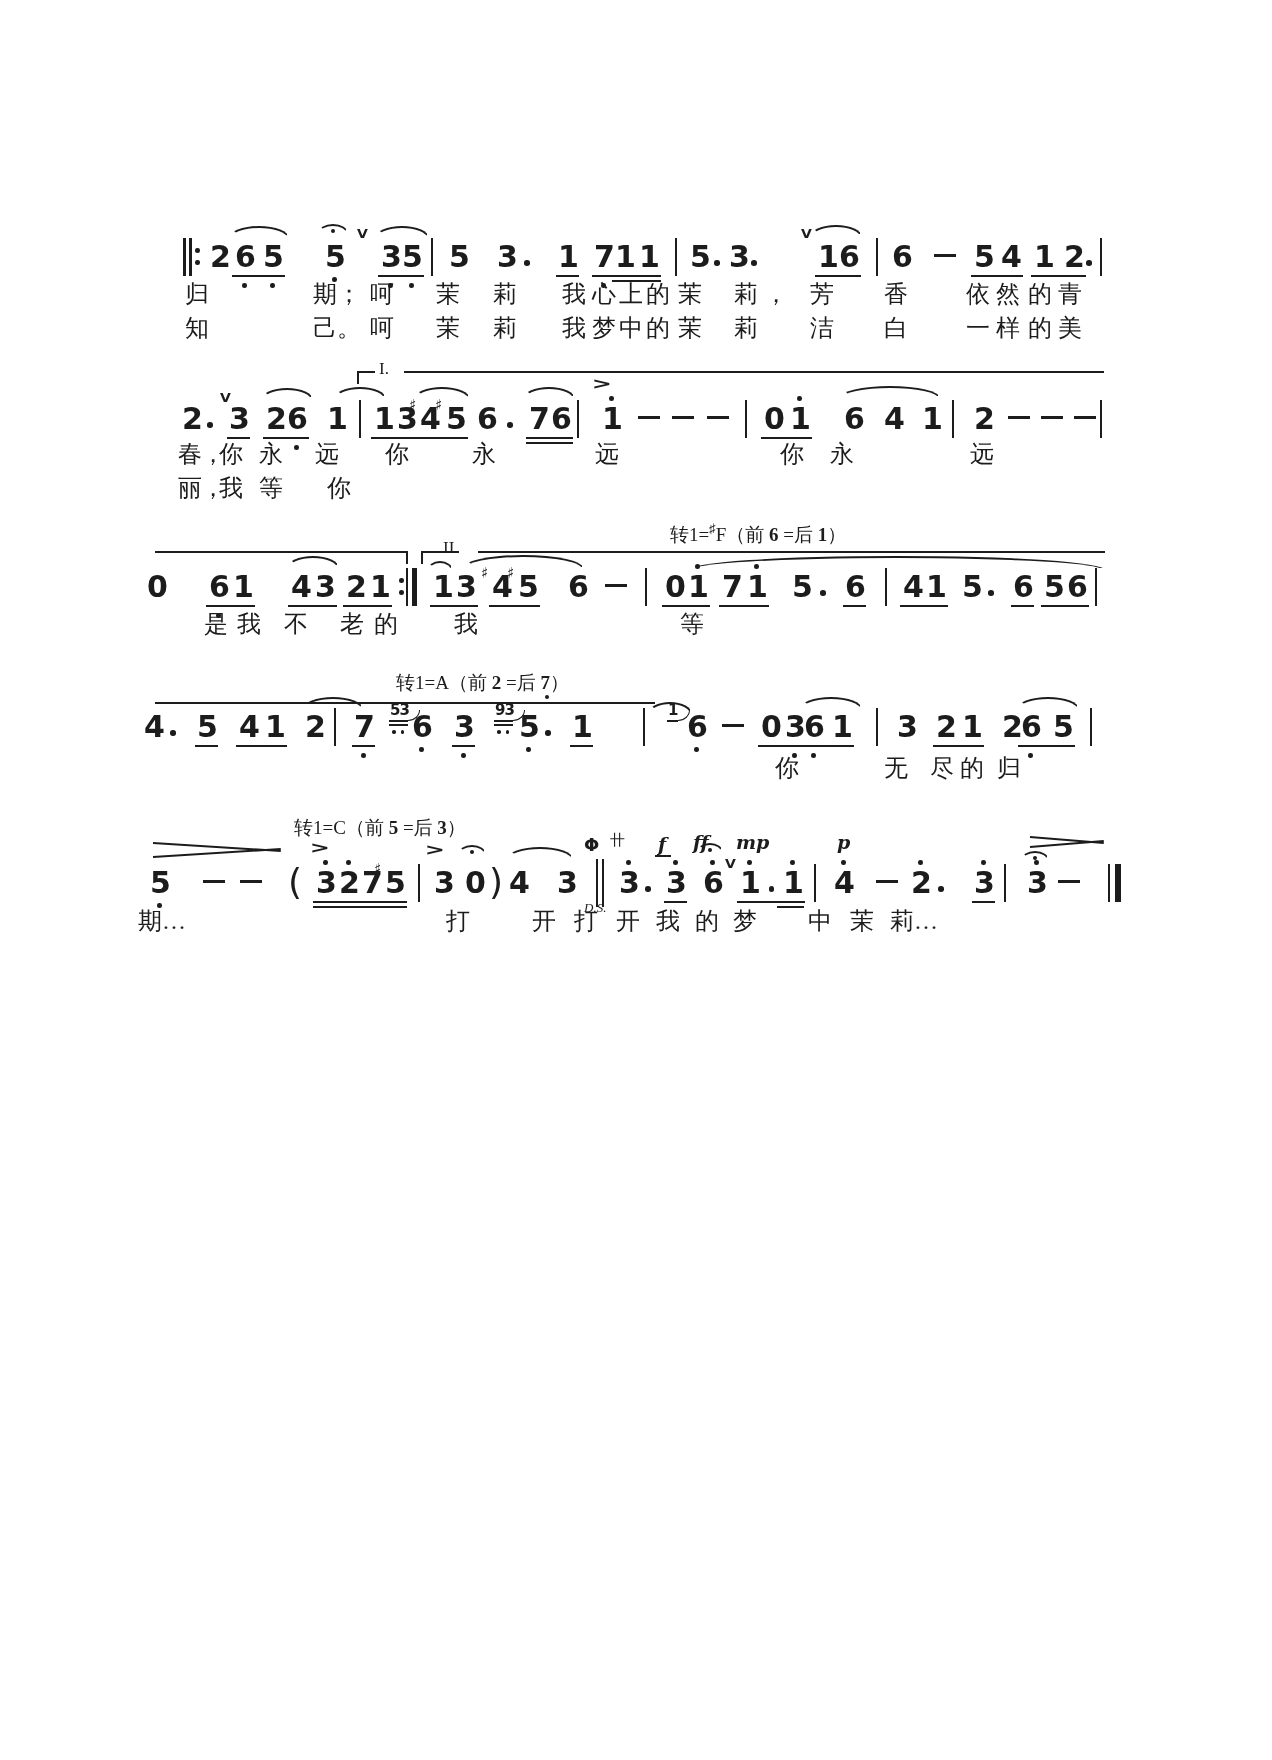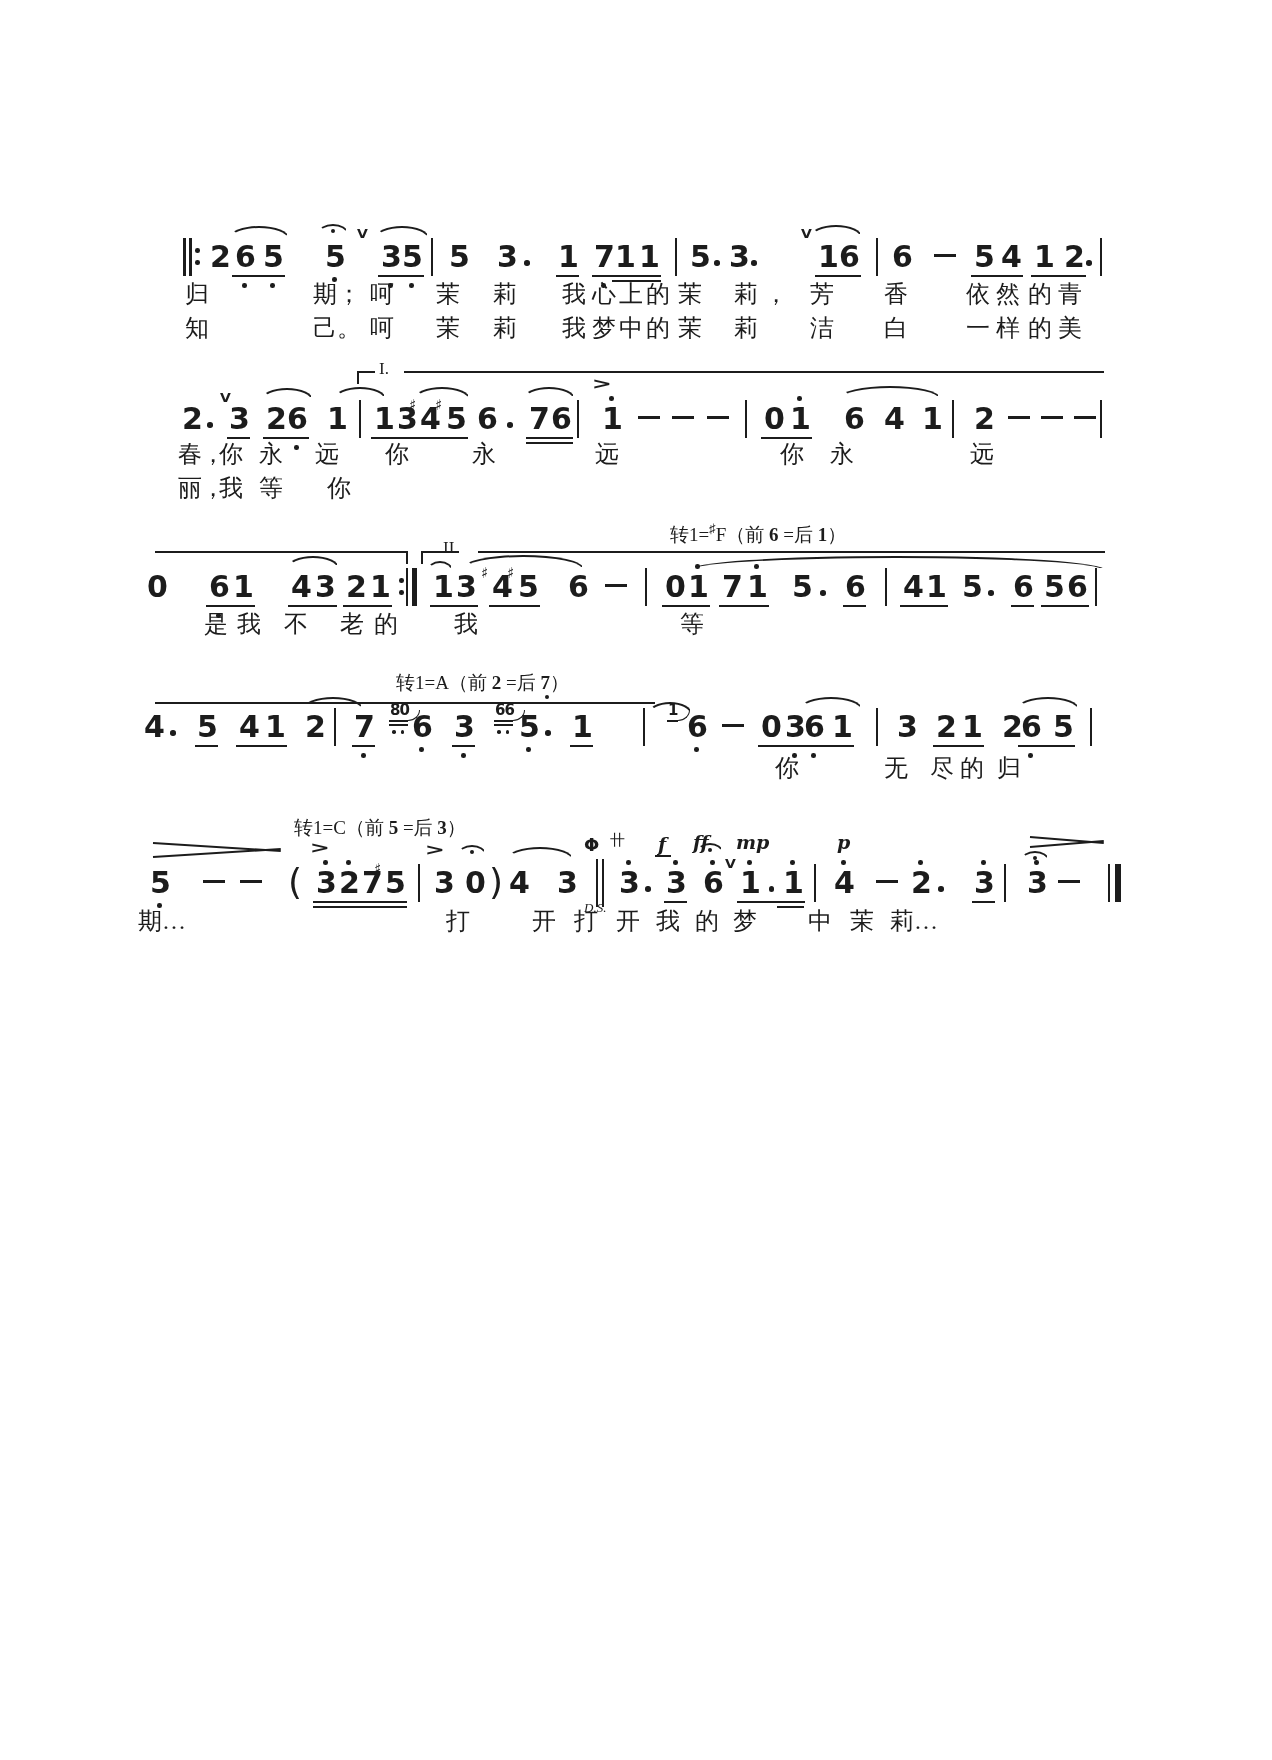--- a/index.html
+++ b/index.html
@@ -271,32 +271,32 @@
       <div class="ln" style="left: 195px; top: 745px; width: 23px; height: 2.2px;"></div>
       <div class="dg" style="left: 239px; top: 712px;">4</div>
       <div class="dg" style="left: 265px; top: 712px;">1</div>
       <div class="ln" style="left: 236px; top: 745px; width: 51px; height: 2.2px;"></div>
       <div class="dg" style="left: 305px; top: 712px;">2</div>
       <div class="arch" style="left: 303px; top: 697px; width: 60px; height: 12px;"></div>
       <div class="ln" style="left: 334px; top: 708px; width: 2.4px; height: 38px;"></div>
       <div class="dg" style="left: 354px; top: 712px;">7</div>
       <div class="dotk" style="left: 361px; top: 753px; width: 4.6px; height: 4.6px;"></div>
       <div class="ln" style="left: 352px; top: 745px; width: 23px; height: 2.2px;"></div>
-      <div class="gr" style="left: 390px; top: 703px;">80</div>
+      <div class="gr" style="left: 390px; top: 703px;">53</div>
       <div class="ln" style="left: 389px; top: 720px; width: 19.2px; height: 1.6px;"></div>
       <div class="ln" style="left: 389px; top: 724px; width: 19.2px; height: 1.6px;"></div>
       <div class="dotk" style="left: 392px; top: 730px; width: 3.5px; height: 3.5px;"></div>
       <div class="dotk" style="left: 400.6px; top: 730px; width: 3.5px; height: 3.5px;"></div>
       <div class="hook" style="left: 408.2px; top: 710px;"></div>
       <div class="dg" style="left: 412px; top: 712px;">6</div>
       <div class="dotk" style="left: 419px; top: 747px; width: 4.6px; height: 4.6px;"></div>
       <div class="dg" style="left: 454px; top: 712px;">3</div>
       <div class="dotk" style="left: 461px; top: 753px; width: 4.6px; height: 4.6px;"></div>
       <div class="ln" style="left: 452px; top: 745px; width: 23px; height: 2.2px;"></div>
-      <div class="gr" style="left: 495px; top: 703px;">66</div>
+      <div class="gr" style="left: 495px; top: 703px;">93</div>
       <div class="ln" style="left: 494px; top: 720px; width: 19.2px; height: 1.6px;"></div>
       <div class="ln" style="left: 494px; top: 724px; width: 19.2px; height: 1.6px;"></div>
       <div class="dotk" style="left: 497px; top: 730px; width: 3.5px; height: 3.5px;"></div>
       <div class="dotk" style="left: 505.6px; top: 730px; width: 3.5px; height: 3.5px;"></div>
       <div class="hook" style="left: 513.2px; top: 710px;"></div>
       <div class="dg" style="left: 519px; top: 712px;">5</div>
       <div class="dotk" style="left: 526px; top: 747px; width: 4.6px; height: 4.6px;"></div>
       <div class="dotk" style="left: 545px; top: 730px; width: 5.5px; height: 5.5px;"></div>
       <div class="dg" style="left: 572px; top: 712px;">1</div>
       <div class="ln" style="left: 570px; top: 745px; width: 23px; height: 2.2px;"></div>

